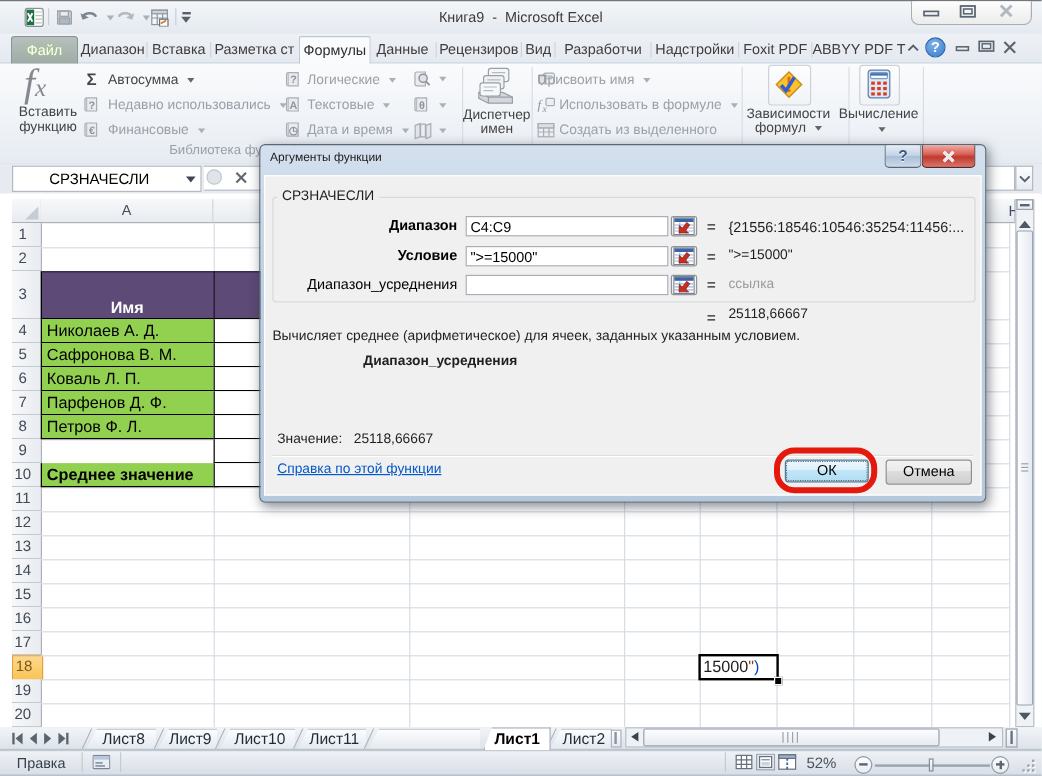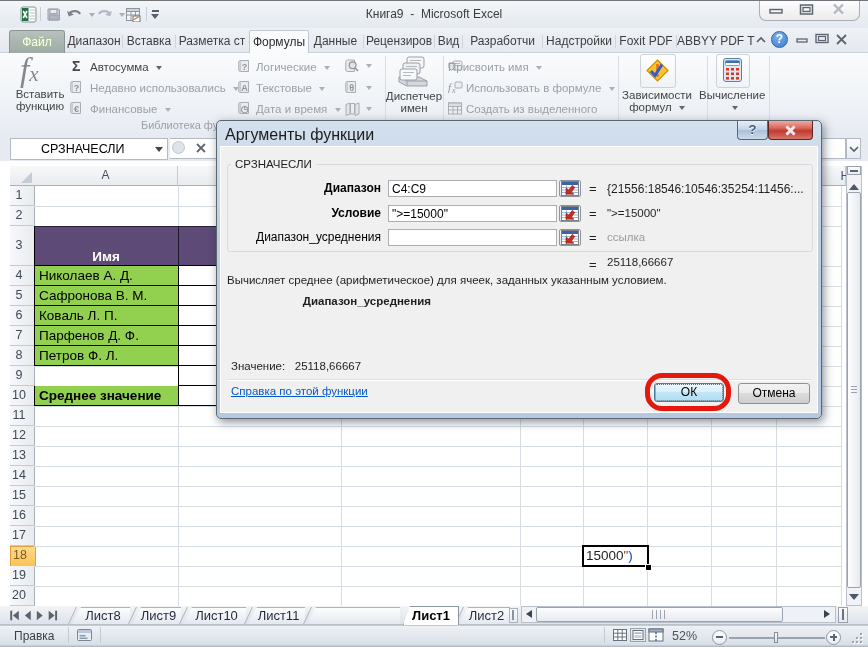--- a/index.html
+++ b/index.html
@@ -30,21 +30,21 @@
 #fbar{left:0;top:136px;width:868px;height:25px;background:#e7ebf1;border-bottom:1px solid #b9c1cb;}
 #namebox{left:10px;top:2px;width:156px;height:20px;background:#fff;border:1px solid #b2bac4;}
 #nametext{left:30px;top:3px;font-size:12.5px;color:#000;}
 
 #sheetzone{left:0;top:161px;width:868px;height:445px;background:#fff;}
 .colhdr{top:166px;height:19px;background:linear-gradient(#f7f8fa,#e8ebef);border-right:1px solid #c4cad1;border-bottom:1px solid #aab1b9;font-size:12px;color:#45505e;text-align:center;line-height:19px;}
 .rowhdr{left:10px;width:24px;height:19px;background:linear-gradient(90deg,#f7f8fa,#e8ebef);border-right:1px solid #aab1b9;border-bottom:1px solid #c4cad1;font-size:12.5px;color:#3e4a57;text-align:center;line-height:19px;text-indent:-6px;}
 .gl{background:#d6dce4;}
 .cell{font-size:13.5px;color:#000;white-space:nowrap;overflow:hidden;}
 #dlg{left:216px;top:120px;width:604px;height:297px;background:linear-gradient(#d4e0ee,#bdcfe2 40%,#b5c9de);border:1px solid #5c6670;border-radius:5px;box-shadow:2px 3px 10px rgba(40,50,60,.55);}
-#dlgtitle{left:8px;top:5px;font-size:16px;color:#1c1c1c;}
+#dlgtitle{left:8px;top:5px;font-size:10px;color:#1c1c1c;}
 #dlgclient{left:3px;top:25px;width:596px;height:265px;background:#f0f0f0;border:1px solid #fff;}
 .dlabel{font-size:12px;color:#000;white-space:nowrap;}
 .dinput{background:#fff;border:1px solid #abadb3;font-size:12px;color:#000;}
 
 .wbtn{height:19px;background:linear-gradient(#f2f2f2,#ebebeb 45%,#dddddd 46%,#cfcfcf);border:1px solid #8e9094;border-radius:3px;font-size:12px;color:#000;text-align:center;line-height:18px;}
 </style>
 </head>
 <body>
 <div id="win">
   <div id="titlebar" class="abs">

